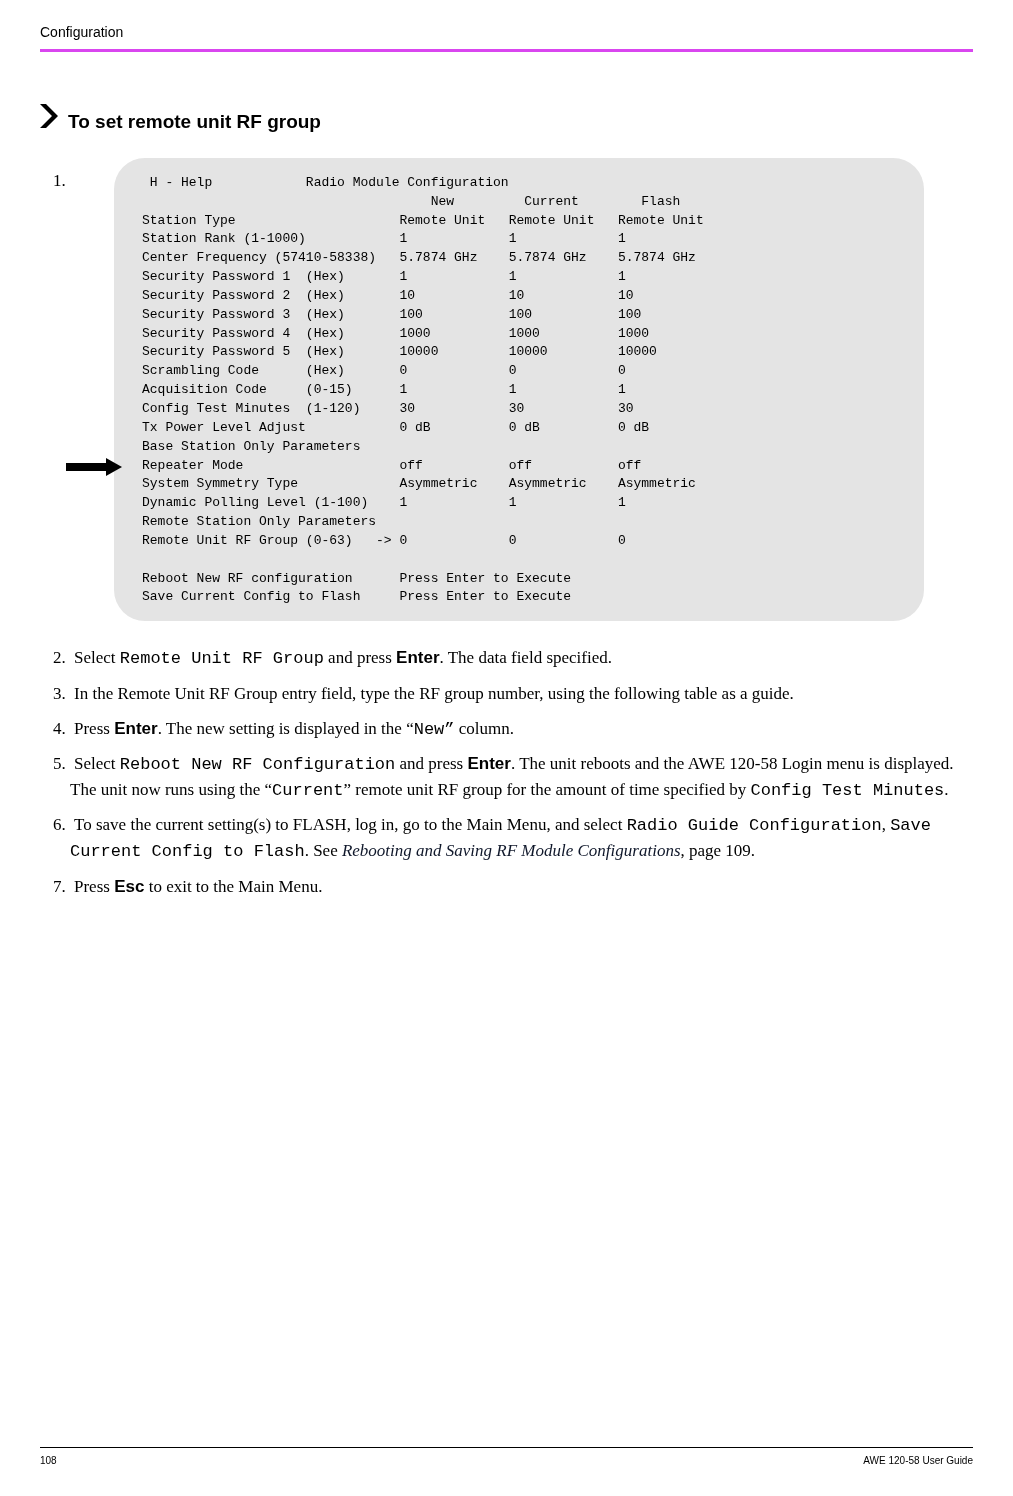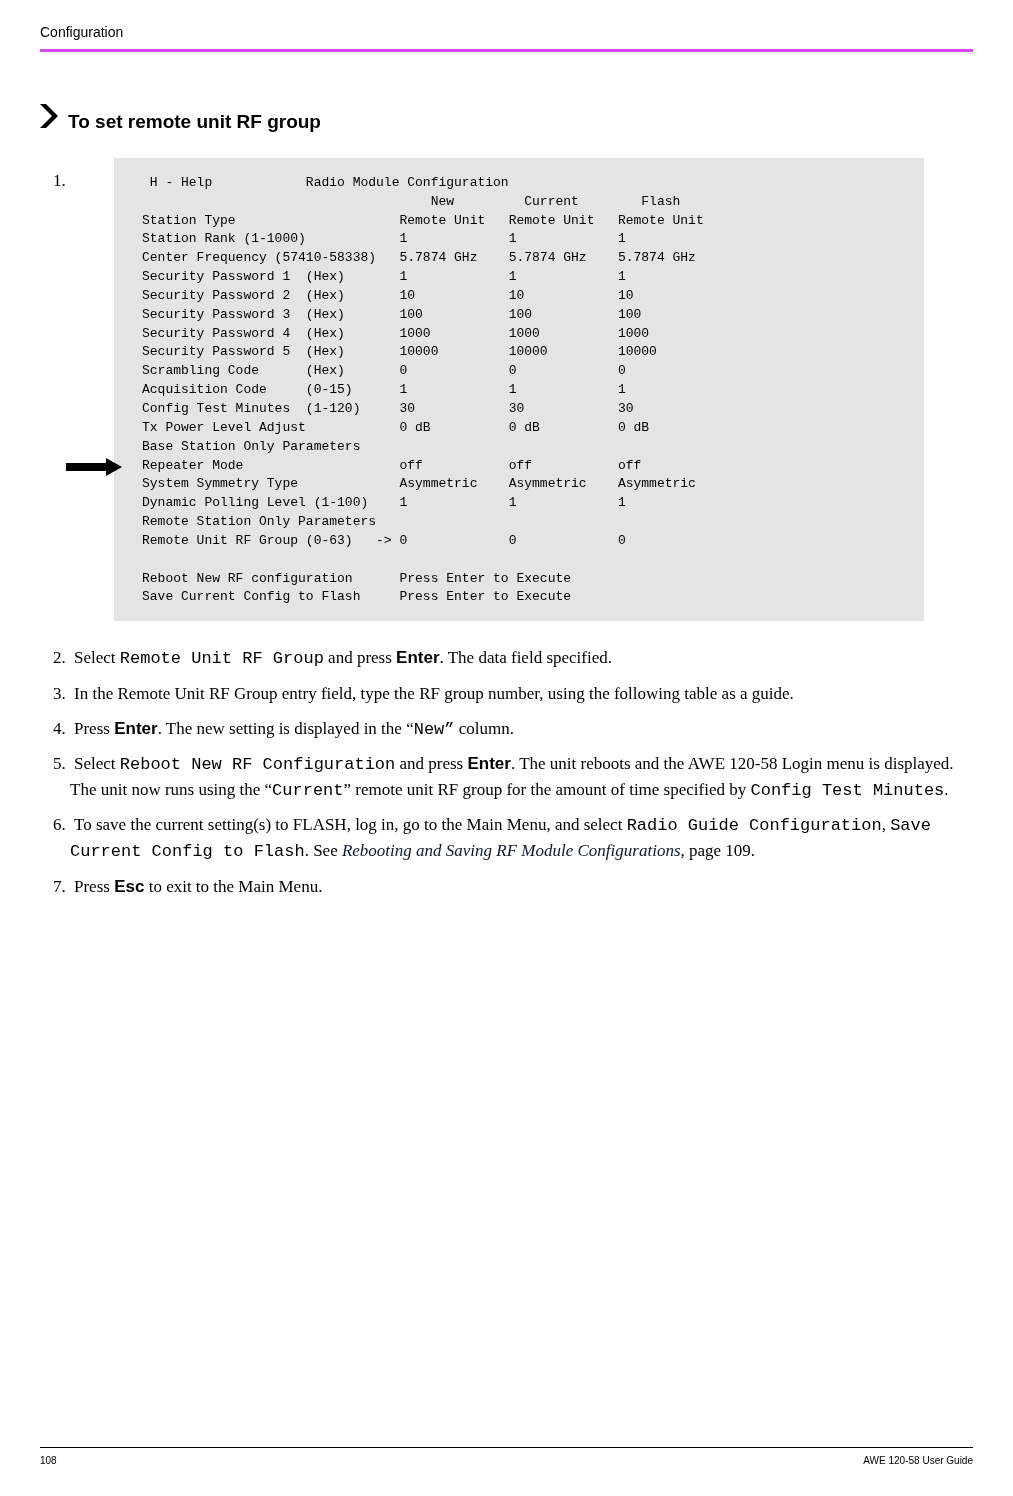--- a/index.html
+++ b/index.html
@@ -45,20 +45,21 @@
     width: 810px;
   }
   .terminal {
     background: #e4e4e4;
     font-family: "Courier New", Courier, monospace;
     font-size: 13px;
     line-height: 1.45;
     padding: 16px 10px 14px 28px;
     white-space: pre;
     color: #000;
+    border-radius: 31px;
   }
   .arrow-pointer {
     position: absolute;
     left: -48px;
     top: 300px;
     width: 56px;
     height: 18px;
   }
   .footer {
     position: absolute;

